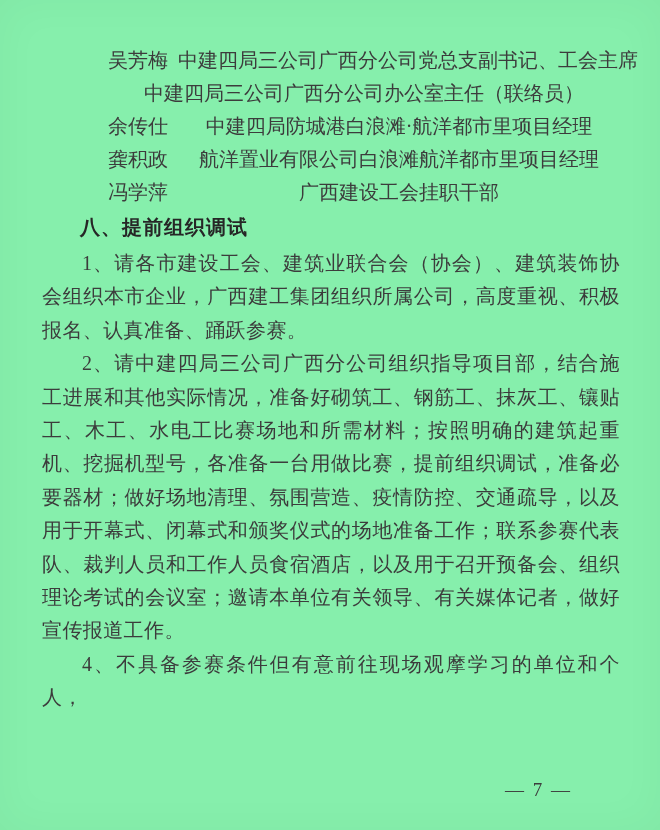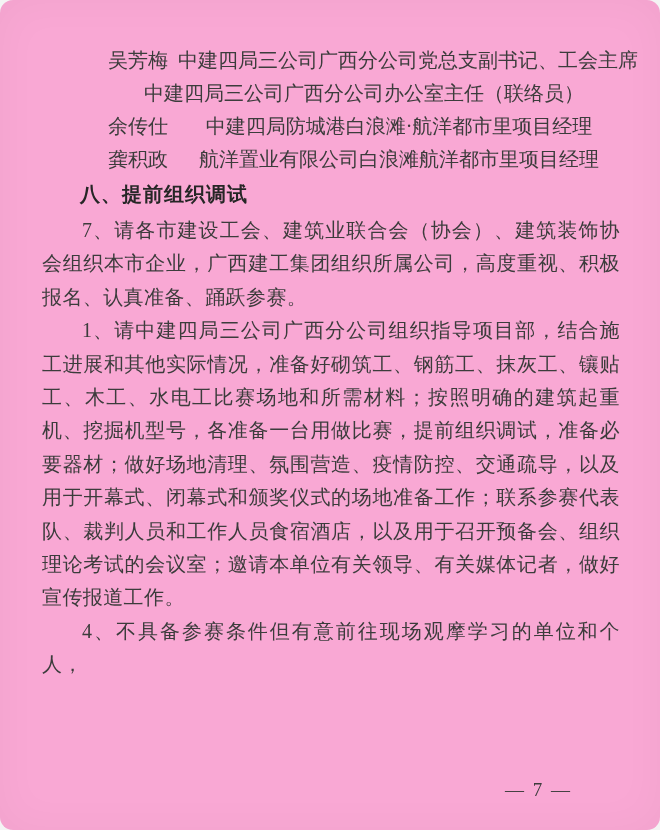--- a/index.html
+++ b/index.html
@@ -5,28 +5,27 @@
   html, body {
     margin: 0;
     padding: 0;
     background: #f4f4f4;
   }
   .page {
     position: relative;
     width: 660px;
     height: 830px;
     margin: 0;
-    background: #f9a8d4;
+    background: #86efac;
     box-sizing: border-box;
     padding: 44px 40px 0 42px;
     box-shadow: inset 0 0 45px rgba(0,0,0,0.035);
     font-family: "Liberation Serif", "DejaVu Serif", serif;
     color: #3c3c3c;
     overflow: hidden;
-    border-radius: 13px;
   }
   .attendee-list {
     margin: 0 0 2px 0;
   }
   .attendee-row {
     display: flex;
     padding-left: 66px;
     font-size: 20px;
     line-height: 33px;
     white-space: nowrap;
@@ -81,23 +80,27 @@
       <span class="attendee-role">中建四局三公司广西分公司办公室主任（联络员）</span>
     </div>
     <div class="attendee-row">
       <span class="attendee-name">余传仕</span>
       <span class="attendee-role">中建四局防城港白浪滩·航洋都市里项目经理</span>
     </div>
     <div class="attendee-row">
       <span class="attendee-name">龚积政</span>
       <span class="attendee-role">航洋置业有限公司白浪滩航洋都市里项目经理</span>
     </div>
+    <div class="attendee-row">
+      <span class="attendee-name">冯学萍</span>
+      <span class="attendee-role">广西建设工会挂职干部</span>
+    </div>
   </div>
 
   <div class="section-heading">八、提前组织调试</div>
 
-  <p class="body-para">7、请各市建设工会、建筑业联合会（协会）、建筑装饰协会组织本市企业，广西建工集团组织所属公司，高度重视、积极报名、认真准备、踊跃参赛。</p>
-  <p class="body-para">1、请中建四局三公司广西分公司组织指导项目部，结合施工进展和其他实际情况，准备好砌筑工、钢筋工、抹灰工、镶贴工、木工、水电工比赛场地和所需材料；按照明确的建筑起重机、挖掘机型号，各准备一台用做比赛，提前组织调试，准备必要器材；做好场地清理、氛围营造、疫情防控、交通疏导，以及用于开幕式、闭幕式和颁奖仪式的场地准备工作；联系参赛代表队、裁判人员和工作人员食宿酒店，以及用于召开预备会、组织理论考试的会议室；邀请本单位有关领导、有关媒体记者，做好宣传报道工作。</p>
+  <p class="body-para">1、请各市建设工会、建筑业联合会（协会）、建筑装饰协会组织本市企业，广西建工集团组织所属公司，高度重视、积极报名、认真准备、踊跃参赛。</p>
+  <p class="body-para">2、请中建四局三公司广西分公司组织指导项目部，结合施工进展和其他实际情况，准备好砌筑工、钢筋工、抹灰工、镶贴工、木工、水电工比赛场地和所需材料；按照明确的建筑起重机、挖掘机型号，各准备一台用做比赛，提前组织调试，准备必要器材；做好场地清理、氛围营造、疫情防控、交通疏导，以及用于开幕式、闭幕式和颁奖仪式的场地准备工作；联系参赛代表队、裁判人员和工作人员食宿酒店，以及用于召开预备会、组织理论考试的会议室；邀请本单位有关领导、有关媒体记者，做好宣传报道工作。</p>
   <p class="body-para">4、不具备参赛条件但有意前往现场观摩学习的单位和个人，</p>
 
   <div class="page-number">— 7 —</div>
 
 </div>
 
 </body></html>

